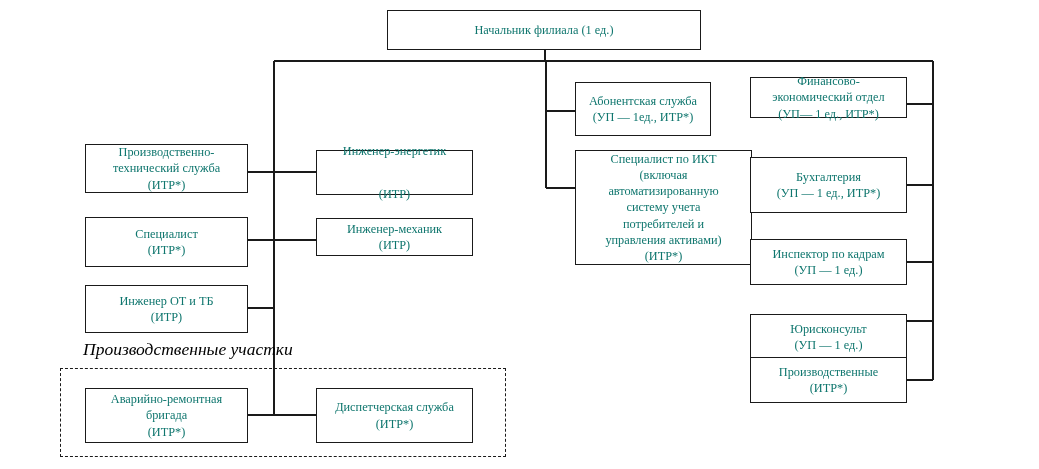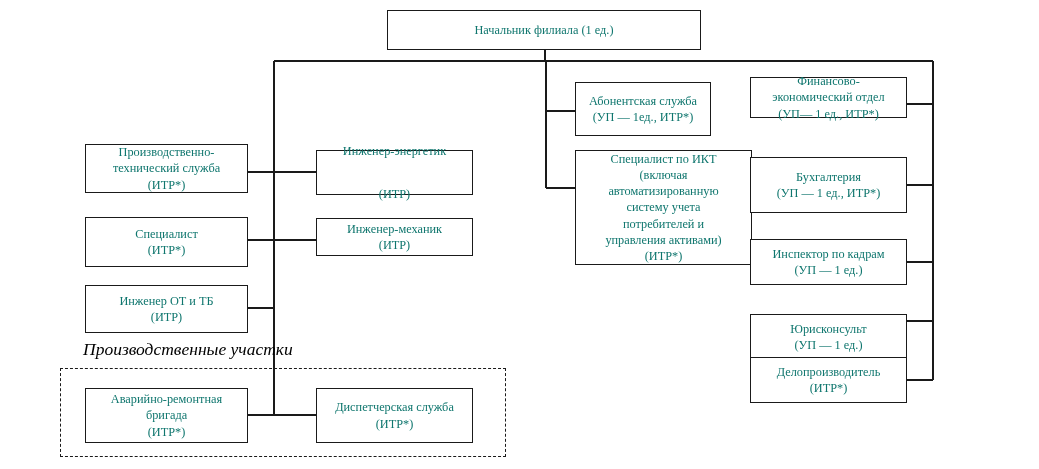--- a/index.html
+++ b/index.html
@@ -147,17 +147,17 @@
       </div>
       <div class="node" style="left: 750px; top: 239px; width: 157px; height: 46px;">
         <span class="ln">Инспектор по кадрам</span>
         <span class="ln">(УП — 1 ед.)</span>
       </div>
       <div class="node" style="left: 750px; top: 298px; width: 157px; height: 46px; margin-top: 16px;">
         <span class="ln">Юрисконсульт</span>
         <span class="ln">(УП — 1 ед.)</span>
       </div>
       <div class="node" style="left: 750px; top: 357px; width: 157px; height: 46px;">
-        <span class="ln">Делопроизводитель</span>
+        <span class="ln">Производственные</span>
         <span class="ln">(ИТР*)</span>
       </div>
     </div>
 </div>
 
 </body></html>

